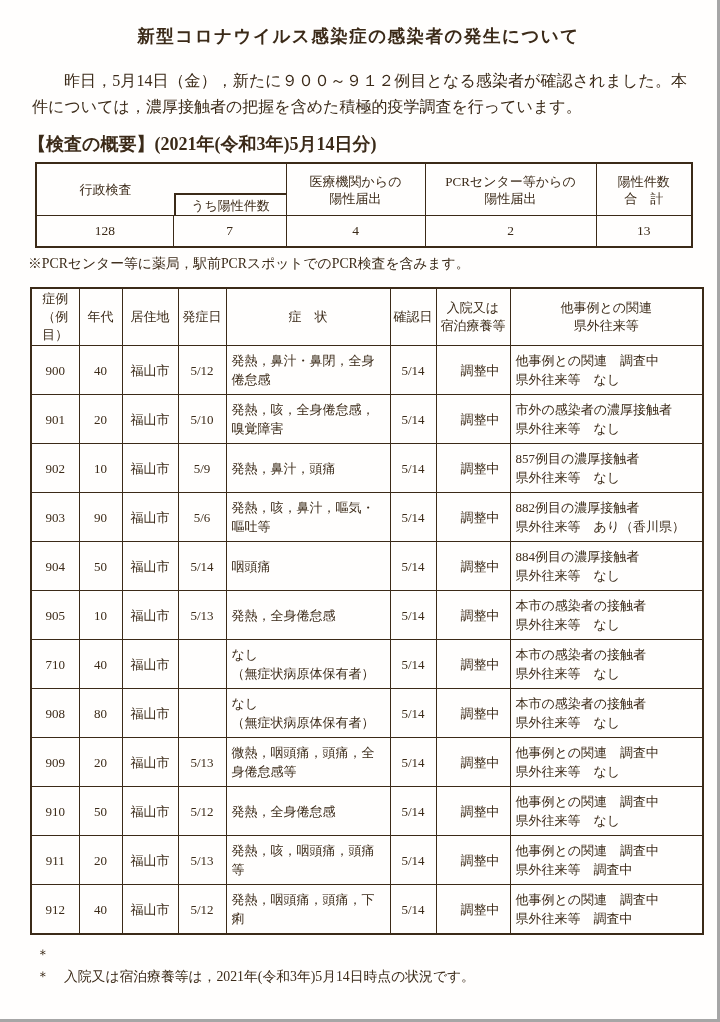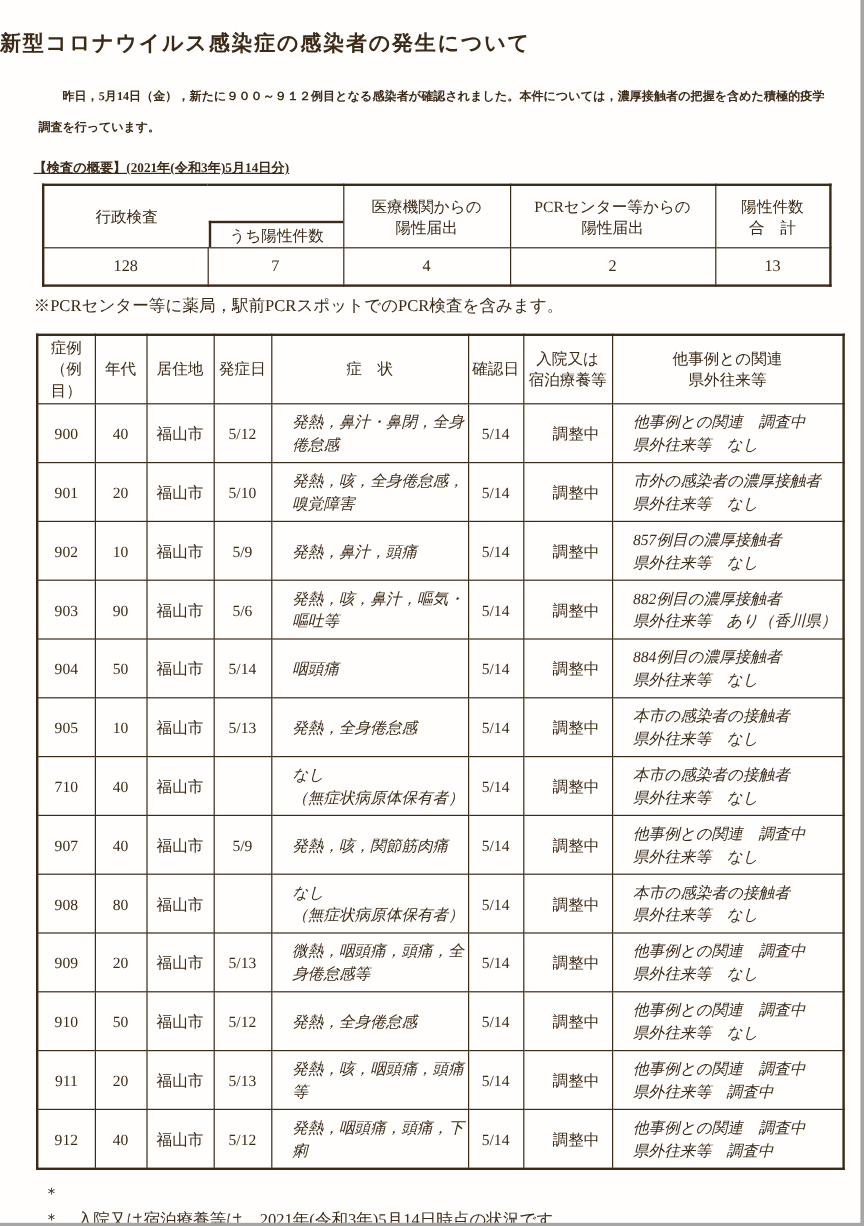--- a/index.html
+++ b/index.html
@@ -10,35 +10,34 @@
     background:#fffefd;
     border-right:3px solid #a6a6a6;
     border-bottom:3px solid #a6a6a6;
     font-family:"Liberation Serif","DejaVu Serif",serif;
     color:#3b2a18;
     overflow:hidden;
   }
   
   .doc-title{
     margin:0;padding-top:24px;
-    text-align:left;
+    text-align:center;
     font-size:17.5px;font-weight:bold;
     letter-spacing:1.5px;
   }
   .intro{
     margin:20px 30px 12px 32px;
-    font-size:10px;line-height:26px;
+    font-size:16px;line-height:26px;
     text-indent:2em;
     text-align:justify;
-    font-weight:bold;
   }
   
   .sum-heading{
     margin:8px 0 6px 28px;
-    font-size:11px;font-weight:bold;text-decoration:underline;
+    font-size:18px;font-weight:bold;
   }
   table{border-collapse:collapse;table-layout:fixed;}
   td,th{border:1.5px solid #3b2a18;font-size:13px;white-space:pre-line;}
   .sum{margin-left:35px;width:656px;border:2px solid #3b2a18;}
   .sum th{font-weight:normal;text-align:center;vertical-align:middle;line-height:17px;}
   .sum .head-row{height:42px;border-radius:20px;}
   .sum .val-row td{height:28px;text-align:center;font-size:13.5px;}
   .gyosei{position:relative;padding:0;}
   .gy-label{
     position:absolute;left:0;top:0;bottom:0;width:137px;
@@ -48,21 +47,21 @@
     position:absolute;right:0;bottom:0;width:110px;height:20px;
     border-left:2px solid #3b2a18;border-top:2px solid #3b2a18;
     display:flex;align-items:center;justify-content:center;margin-top:24px;
   }
   .pcr-note{margin:7px 0 0 28px;font-size:13.8px;}
   
   .cases{margin:14px 0 0 30px;width:672px;border:2px solid #3b2a18;}
   .cases th{font-weight:normal;text-align:center;vertical-align:middle;height:44px;line-height:18px;}
   .cases td{height:46px;vertical-align:middle;line-height:19px;}
   .c{text-align:center;}
-  .l{text-align:left;padding-left:17px;padding-right:3px;font-style:italic;}
+  .l{text-align:left;padding-left:5px;padding-right:3px;}
   .h{text-align:left;padding-left:24px;}
   
   .foot{margin:9px 0 0 36px;}
   .foot-line{display:flex;font-size:13.8px;line-height:22px;}
   .foot-marker{width:28px;flex:none;}
 </style>
 </head>
 <body>
 
 <div class="page">
@@ -205,31 +204,20 @@
           <td class="c">福山市</td>
           <td class="c"></td>
           <td class="l">なし
 （無症状病原体保有者）</td>
           <td class="c">5/14</td>
           <td class="h">調整中</td>
           <td class="l">本市の感染者の接触者
 県外往来等　なし</td>
         </tr>
         <tr>
-          <td class="c">907</td>
-          <td class="c">40</td>
-          <td class="c">福山市</td>
-          <td class="c">5/9</td>
-          <td class="l">発熱，咳，関節筋肉痛</td>
-          <td class="c">5/14</td>
-          <td class="h">調整中</td>
-          <td class="l">他事例との関連　調査中
-県外往来等　なし</td>
-        </tr>
-        <tr>
           <td class="c">908</td>
           <td class="c">80</td>
           <td class="c">福山市</td>
           <td class="c"></td>
           <td class="l">なし
 （無症状病原体保有者）</td>
           <td class="c">5/14</td>
           <td class="h">調整中</td>
           <td class="l">本市の感染者の接触者
 県外往来等　なし</td>

